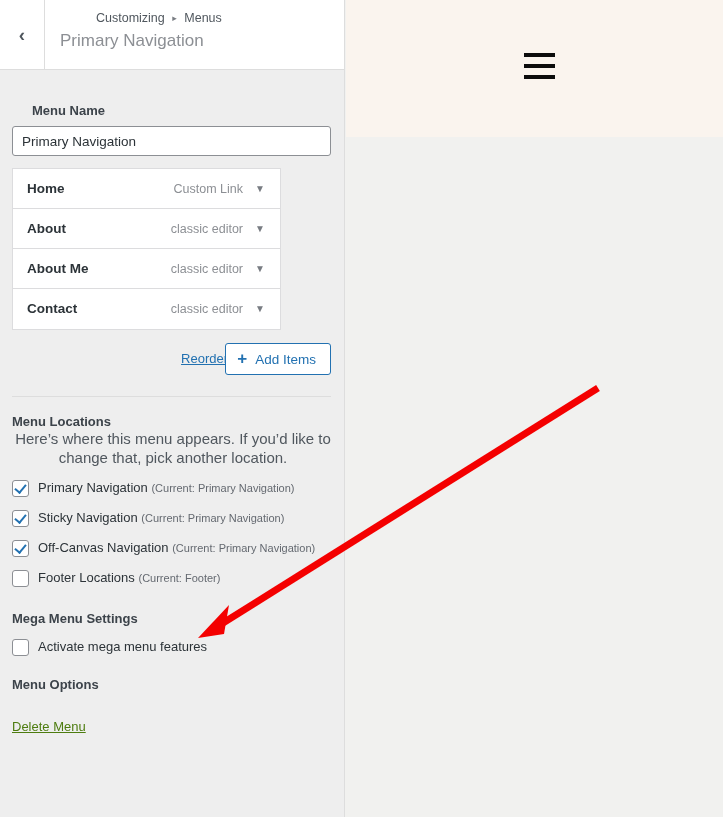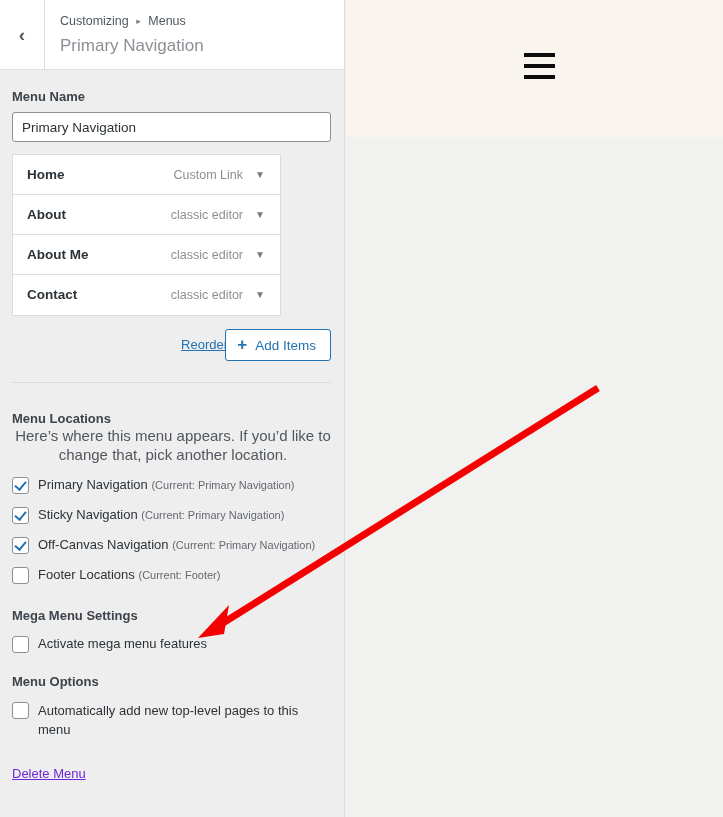--- a/index.html
+++ b/index.html
@@ -85,22 +85,23 @@
     font-weight: 700;
   }
   #header-text {
     position: absolute;
     left: 60px;
     top: 11px;
   }
   #breadcrumb {
     font-size: 12.5px;
     color: #50575e;
-    line-height: 20px;
+    line-height: 15px;
     white-space: nowrap;
+    margin-left: 36px;
   }
   #breadcrumb .sep {
     display: inline-block;
     margin: 0 4px;
     font-size: 9px;
     color: #787c82;
     vertical-align: 1px;
   }
   #panel-title {
     font-size: 17px;
@@ -116,21 +117,21 @@
     position: relative;
   }
 
   .section-label {
     font-size: 13px;
     color: #3c434a;
     font-weight: 700;
     margin: 0;
     padding: 0;
   }
-  #menu-name-label { padding-top: 19px; }
+  #menu-name-label { padding-top: 33px; margin-left: 20px; }
 
   #menu-name-input {
     display: block;
     width: 319px;
     height: 30px;
     margin-top: 8px;
     box-sizing: border-box;
     border: 1px solid #8c8f94;
     border-radius: 3px;
     background: #fff;
@@ -228,21 +229,21 @@
     top: -1px;
   }
 
   #divider {
     width: 319px;
     height: 1px;
     background: #ddd;
     margin-top: 19px;
   }
 
-  #menu-locations-label { margin-top: 28px; }
+  #menu-locations-label { margin-top: 17px; }
 
   #locations-description {
     font-size: 15px;
     color: #50575e;
     line-height: 19px;
     width: 322px;
     text-align: center;
   }
 
   .check-row {
@@ -287,21 +288,21 @@
 
   #mega-menu-label { margin-top: 24px; }
   #menu-options-label { margin-top: 22px; }
 
   #auto-add-row .check-label { width: 275px; line-height: 19px; }
 
   #delete-menu-link {
     display: inline-block;
     margin-top: 27px;
     font-size: 13px;
-    color: #6d28d9;
+    color: #4d7c0f;
     text-decoration: underline;
     cursor: pointer;
   }
 
   
   #annotation-arrow {
     position: absolute;
     left: 0;
     top: 0;
     width: 723px;
@@ -408,24 +409,20 @@
       </span>
     </div>
 
     <div class="section-label" id="mega-menu-label">Mega Menu Settings</div>
     <div class="check-row">
       <span class="checkbox"></span>
       <span class="check-label">Activate mega menu features</span>
     </div>
 
     <div class="section-label" id="menu-options-label">Menu Options</div>
-    <div class="check-row" id="auto-add-row">
-      <span class="checkbox"></span>
-      <span class="check-label">Automatically add new top-level pages to this menu</span>
-    </div>
 
     <span id="delete-menu-link">Delete Menu</span>
   </div>
 </div>
 
 <svg id="annotation-arrow" viewBox="0 0 723 817">
   <line x1="598" y1="388" x2="215" y2="628" stroke="#f40000" stroke-width="7"></line>
   <polygon points="198,638 229,605 224,634" fill="#f40000"></polygon>
 </svg>
 

